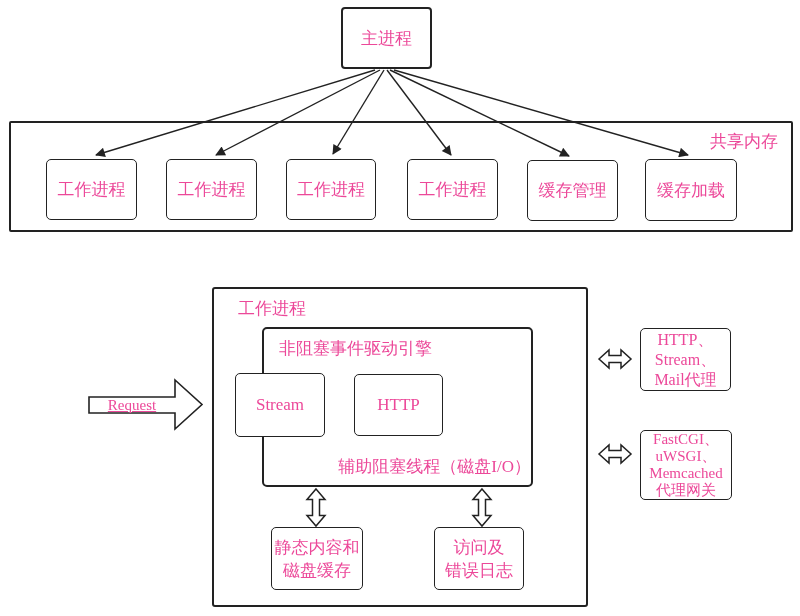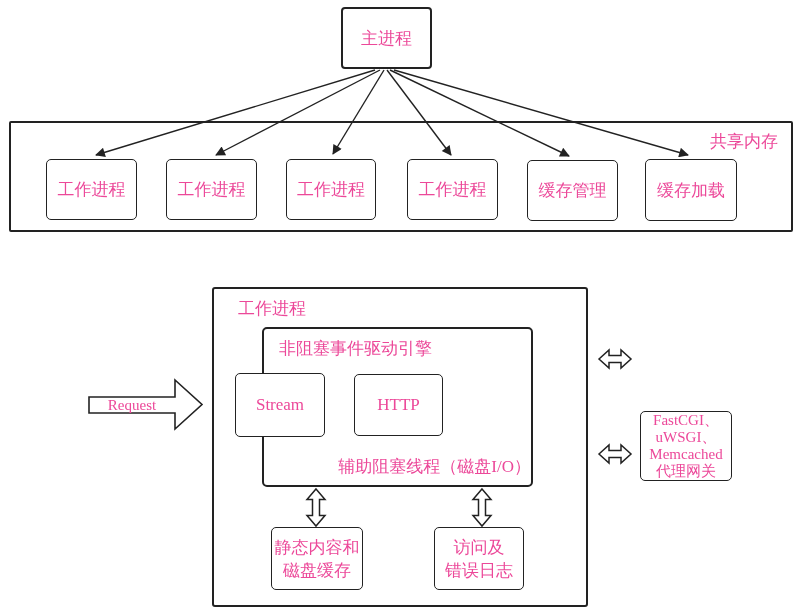--- a/index.html
+++ b/index.html
@@ -14,21 +14,21 @@
     font-size:17px;box-sizing:border-box;
   }
   .frame{
     position:absolute;background:#fff;border:2px solid #222;box-sizing:border-box;
   }
   .label{position:absolute;font-size:17px;white-space:nowrap;}
   .stack{flex-direction:column;line-height:23px;}
   svg.overlay{position:absolute;left:0;top:0;z-index:5;pointer-events:none;}
   .under{z-index:1;}
   .mid{z-index:2;}
-  .over-text{position:absolute;z-index:6;font-size:15px;text-align:center;}
+  .over-text{position:absolute;z-index:6;font-size:15px;text-align:center;text-decoration:underline;}
   .rbox{line-height:20px;font-size:16px;}
   .rbox4{line-height:17px;font-size:15px;}
 </style>
 </head>
 <body>
 
 <div class="canvas">
 
   <div class="box mid" style="left:341px;top:7px;width:91px;height:62px;border-width:2px;border-radius:4px;">
     <span>主进程</span>
@@ -75,21 +75,26 @@
 
   <div class="box mid stack" style="left:271px;top:527px;width:92px;height:63px;">
     <span>静态内容和</span>
     <span>磁盘缓存</span>
   </div>
   <div class="box mid stack" style="left:434px;top:527px;width:90px;height:63px;">
     <span>访问及</span>
     <span>错误日志</span>
   </div>
 
-  <div class="box mid stack rbox4" style="left:640px;top:411px;width:92px;height:70px;">
+  <div class="box mid stack rbox" style="left:640px;top:328px;width:91px;height:63px;">
+    <span>HTTP、</span>
+    <span>Stream、</span>
+    <span>Mail代理</span>
+  </div>
+  <div class="box mid stack rbox4" style="left:640px;top:430px;width:92px;height:70px;">
     <span>FastCGI、</span>
     <span>uWSGI、</span>
     <span>Memcached</span>
     <span>代理网关</span>
   </div>
 
   <div class="over-text" style="left:89px;top:396px;width:86px;height:18px;line-height:18px;">Request</div>
 
   <svg class="overlay" width="800" height="616" viewBox="0 0 800 616">
     <defs>

